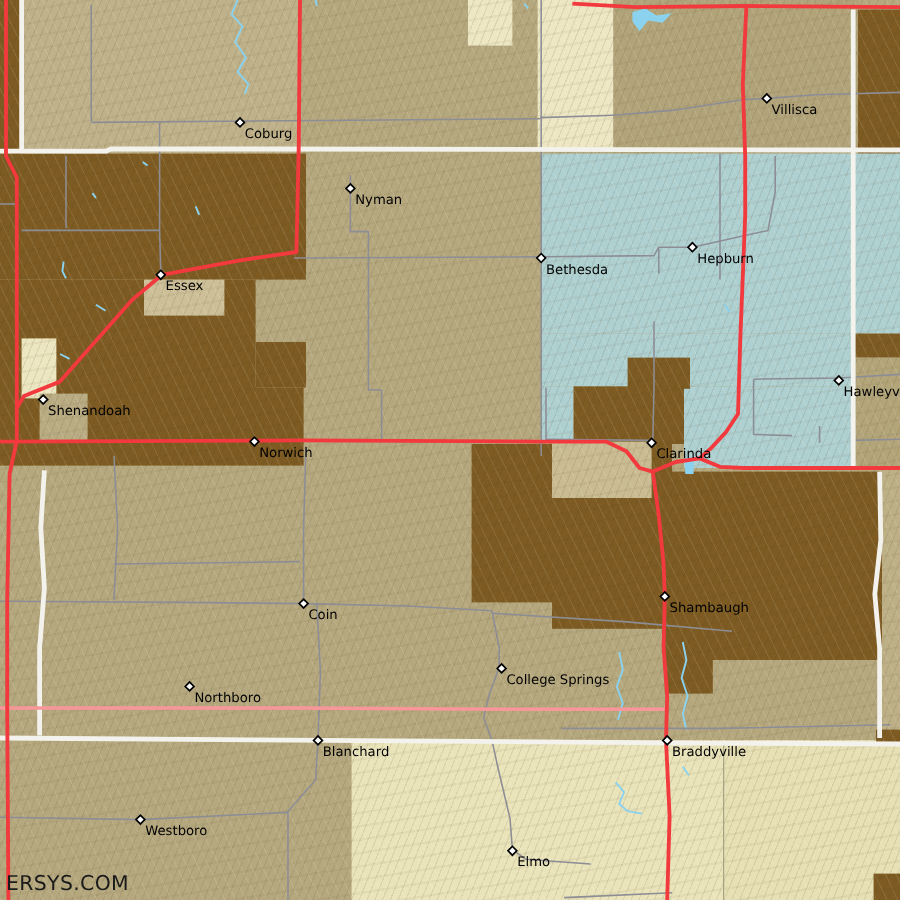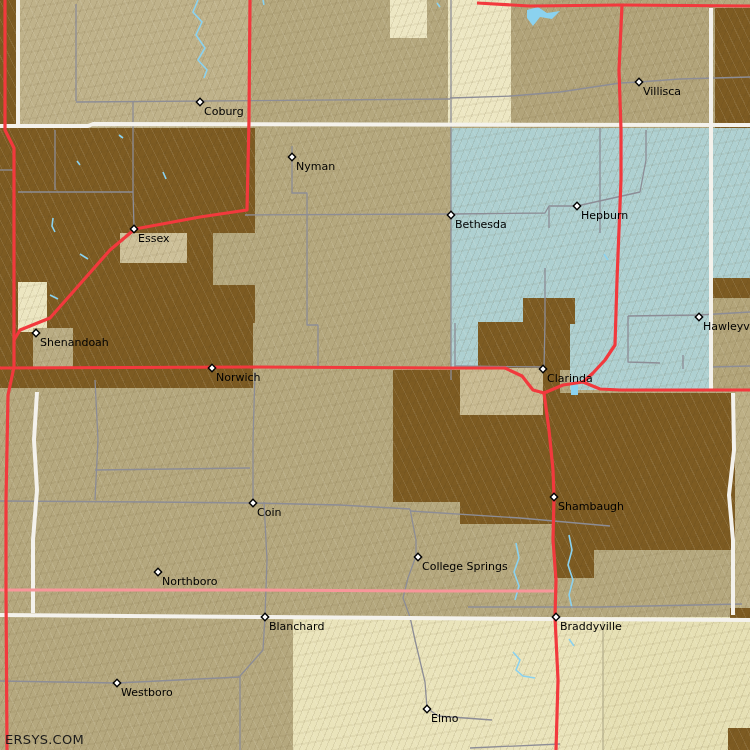--- a/index.html
+++ b/index.html
@@ -18,21 +18,21 @@
       repeating-linear-gradient(171deg, rgba(90,70,30,0.06) 0 2px, rgba(0,0,0,0) 2px 11px);
     pointer-events:none;
   }
   #road-svg{z-index:3;}
   .town-label{
     font-size:11px;fill:#000;
     font-family:"DejaVu Sans","Liberation Sans",sans-serif;
   }
   .watermark{
     position:absolute;left:5px;bottom:3px;z-index:5;
-    font-size:13px;color:#1b1b1b;letter-spacing:0.3px;
+    font-size:17px;color:#1b1b1b;letter-spacing:0.3px;
     font-family:"DejaVu Sans","Liberation Sans",sans-serif;
   }
 </style>
 </head>
 <body>
 
 <div id="map">
   <svg id="base-svg" width="750" height="750">
       <rect x="0" y="0" width="750" height="750" fill="#b5a87e"></rect>
       <rect x="18" y="0" width="233" height="128" fill="#bfb28a"></rect>

